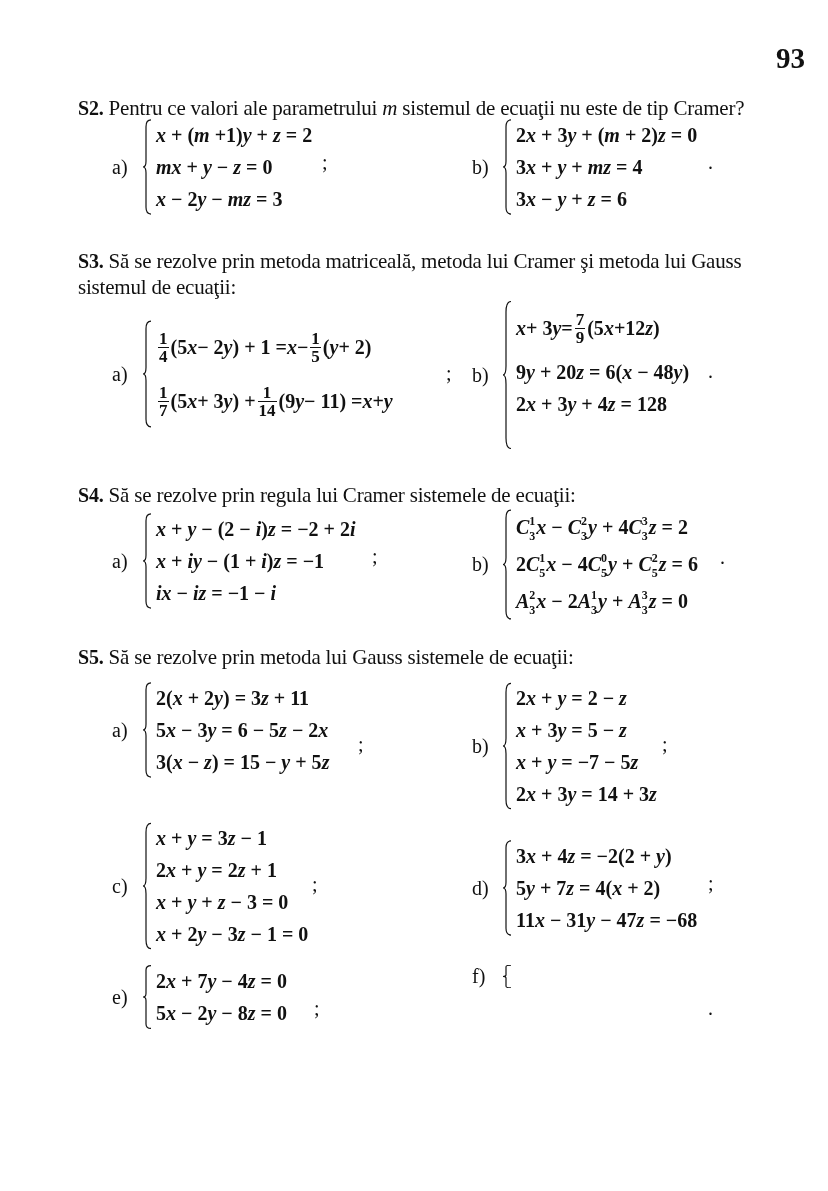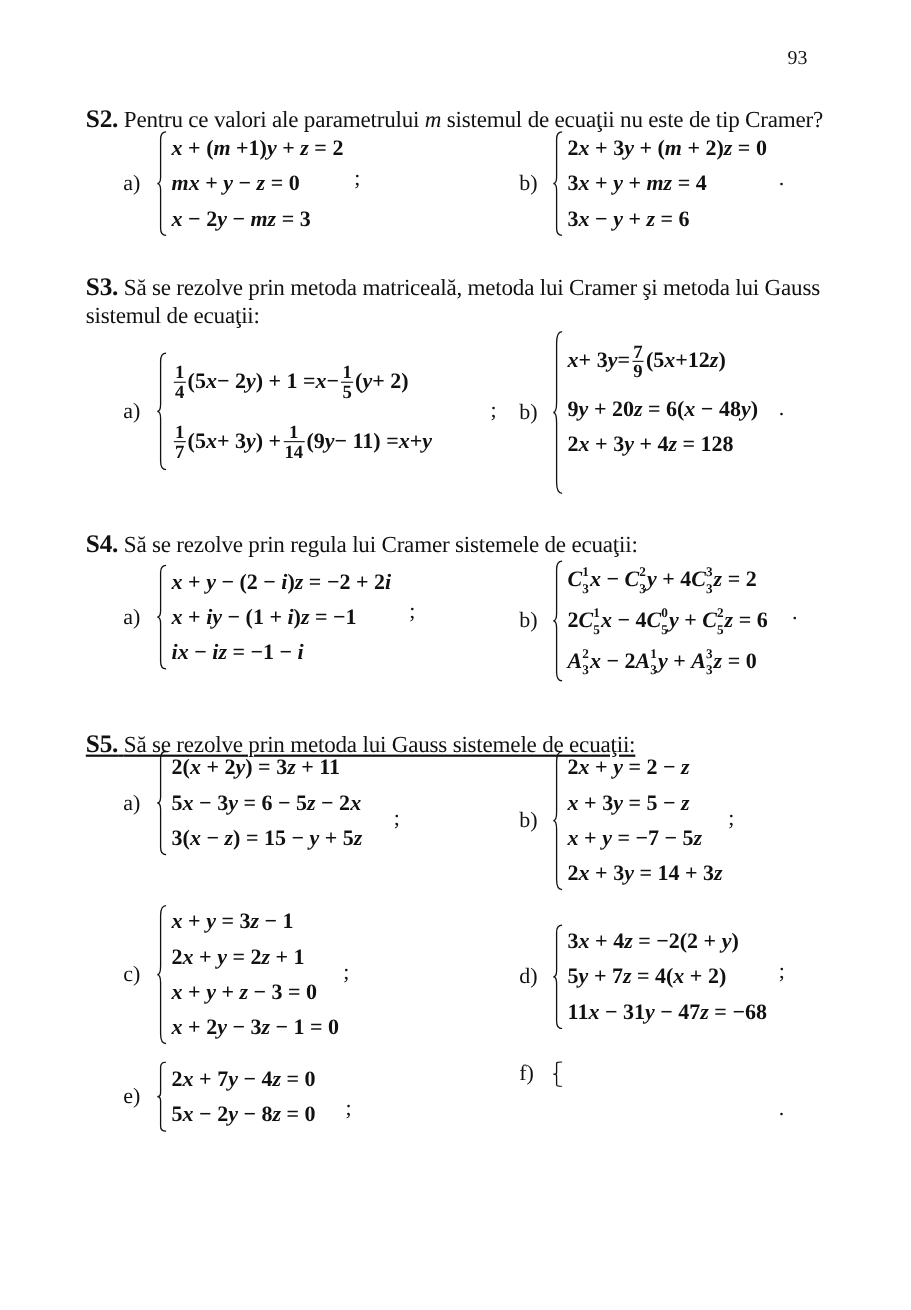--- a/index.html
+++ b/index.html
@@ -2,29 +2,29 @@
 <html><head>
 <meta charset="utf-8">
 <style>
   html, body { margin: 0; padding: 0; background: #ffffff; }
   body {
     width: 828px; height: 1191px; position: relative; overflow: hidden;
     font-family: "Liberation Serif", "DejaVu Serif", serif;
     color: #111111;
   }
   .page-number {
-    position: absolute; left: 716px; top: 42px;
-    font-size: 18px; font-weight: normal;
+    position: absolute; left: 776px; top: 42px;
+    font-size: 29px; font-weight: bold;
   }
   .problem-head {
     position: absolute; left: 78px; width: 710px;
     font-size: 21px; line-height: 26px;
     letter-spacing: -0.2px;
   }
-  .problem-head .pid { font-weight: bold; font-size: 23px; }
+  .problem-head .pid { font-weight: bold; font-size: 20px; }
   .sys {
     position: absolute;
     display: flex; align-items: center;
     font-size: 20px;
   }
   .sys .label { width: 30px; text-align: left; font-size: 20px; }
   .brace {
     width: 10px; align-self: stretch; position: relative;
     margin-right: 4px;
   }
@@ -205,21 +205,21 @@
         </span><i>y</i> + <i>A</i><span class="ss">
           <span class="up">3</span>
           <span class="dn">3</span>
         </span><i>z</i> = 0</div>
   </div>
 </div>
 <div class="sys" style="left:720px; top:546px;">
     <span>.</span>
   </div>
 
-<div class="problem-head" style="top:664px;text-decoration:underline;">
+<div class="problem-head" style="top:644px;">
   <span class="pid">S5.</span>
   <span>Să se rezolve prin metoda lui Gauss sistemele de ecuaţii:</span>
 </div>
 
 <div class="sys" style="left:112px; top:682px;">
   <span class="label">a)</span>
   <span class="brace">
       <svg viewBox="0 0 10 100" preserveAspectRatio="none">
         <path d="M9 1 Q4 1 4 8 L4 44 Q4 50 1 50 Q4 50 4 56 L4 92 Q4 99 9 99" fill="none" stroke="#111" stroke-width="1.2" vector-effect="non-scaling-stroke"></path>
       </svg>

